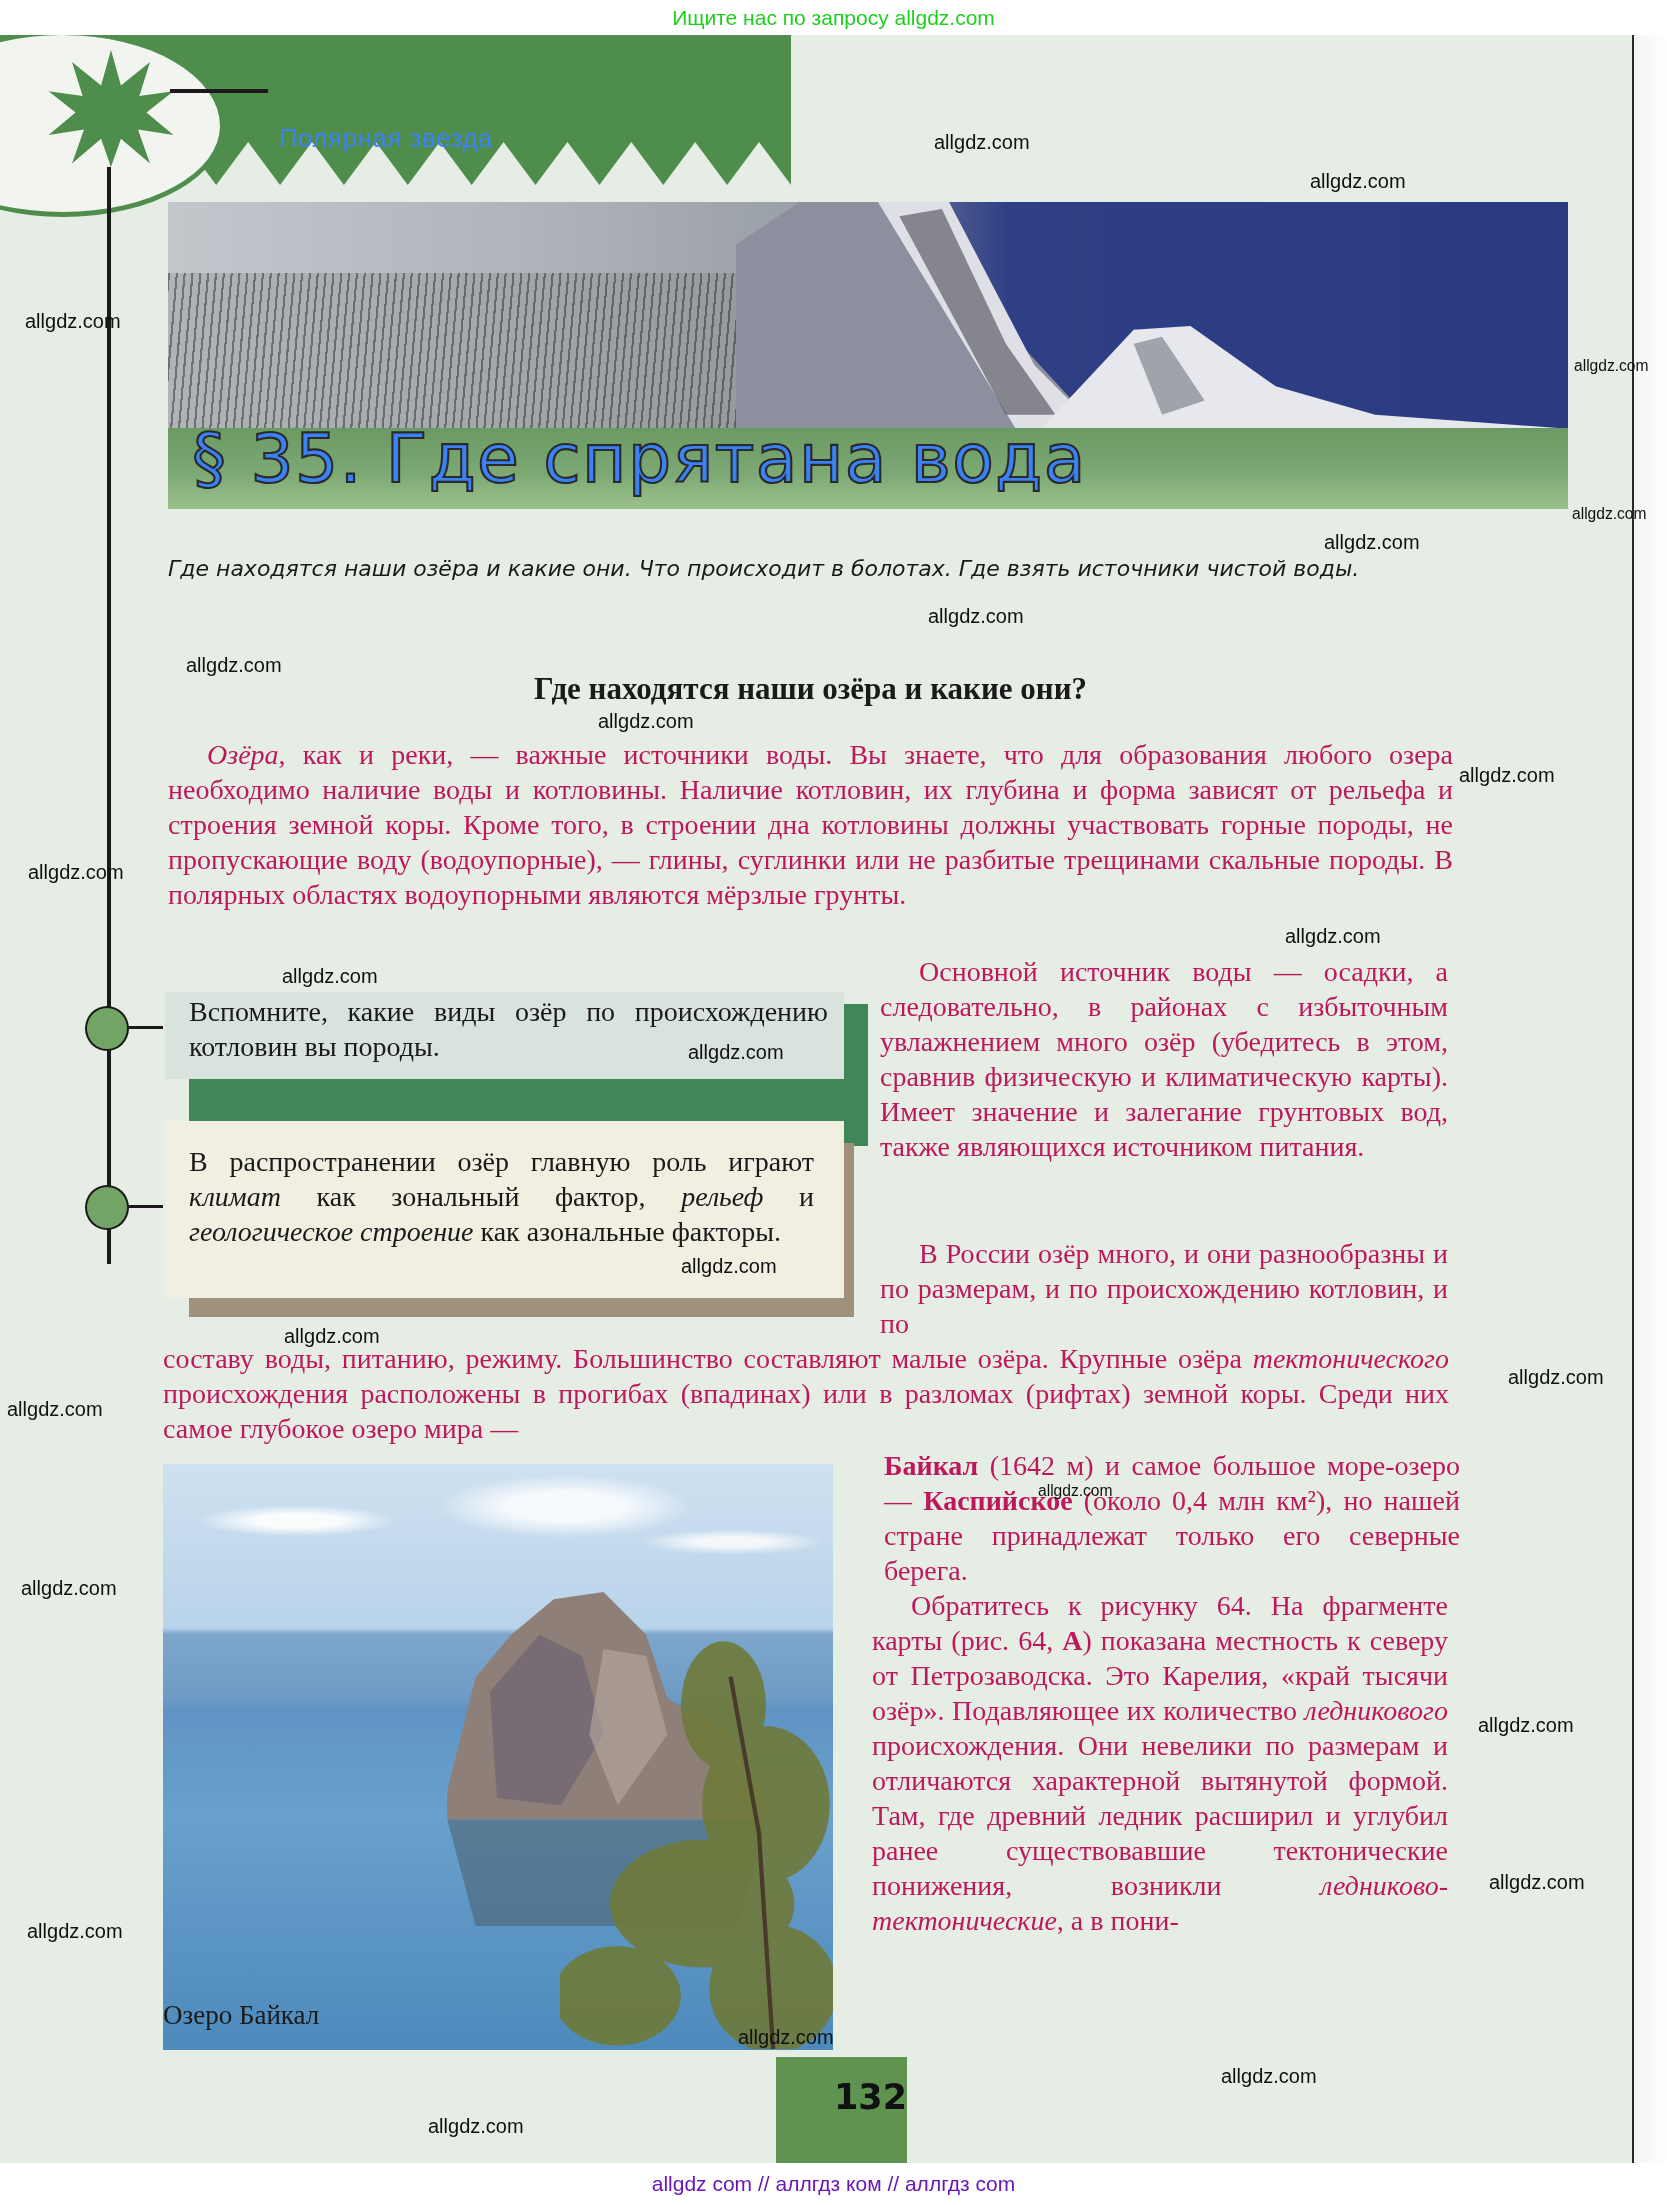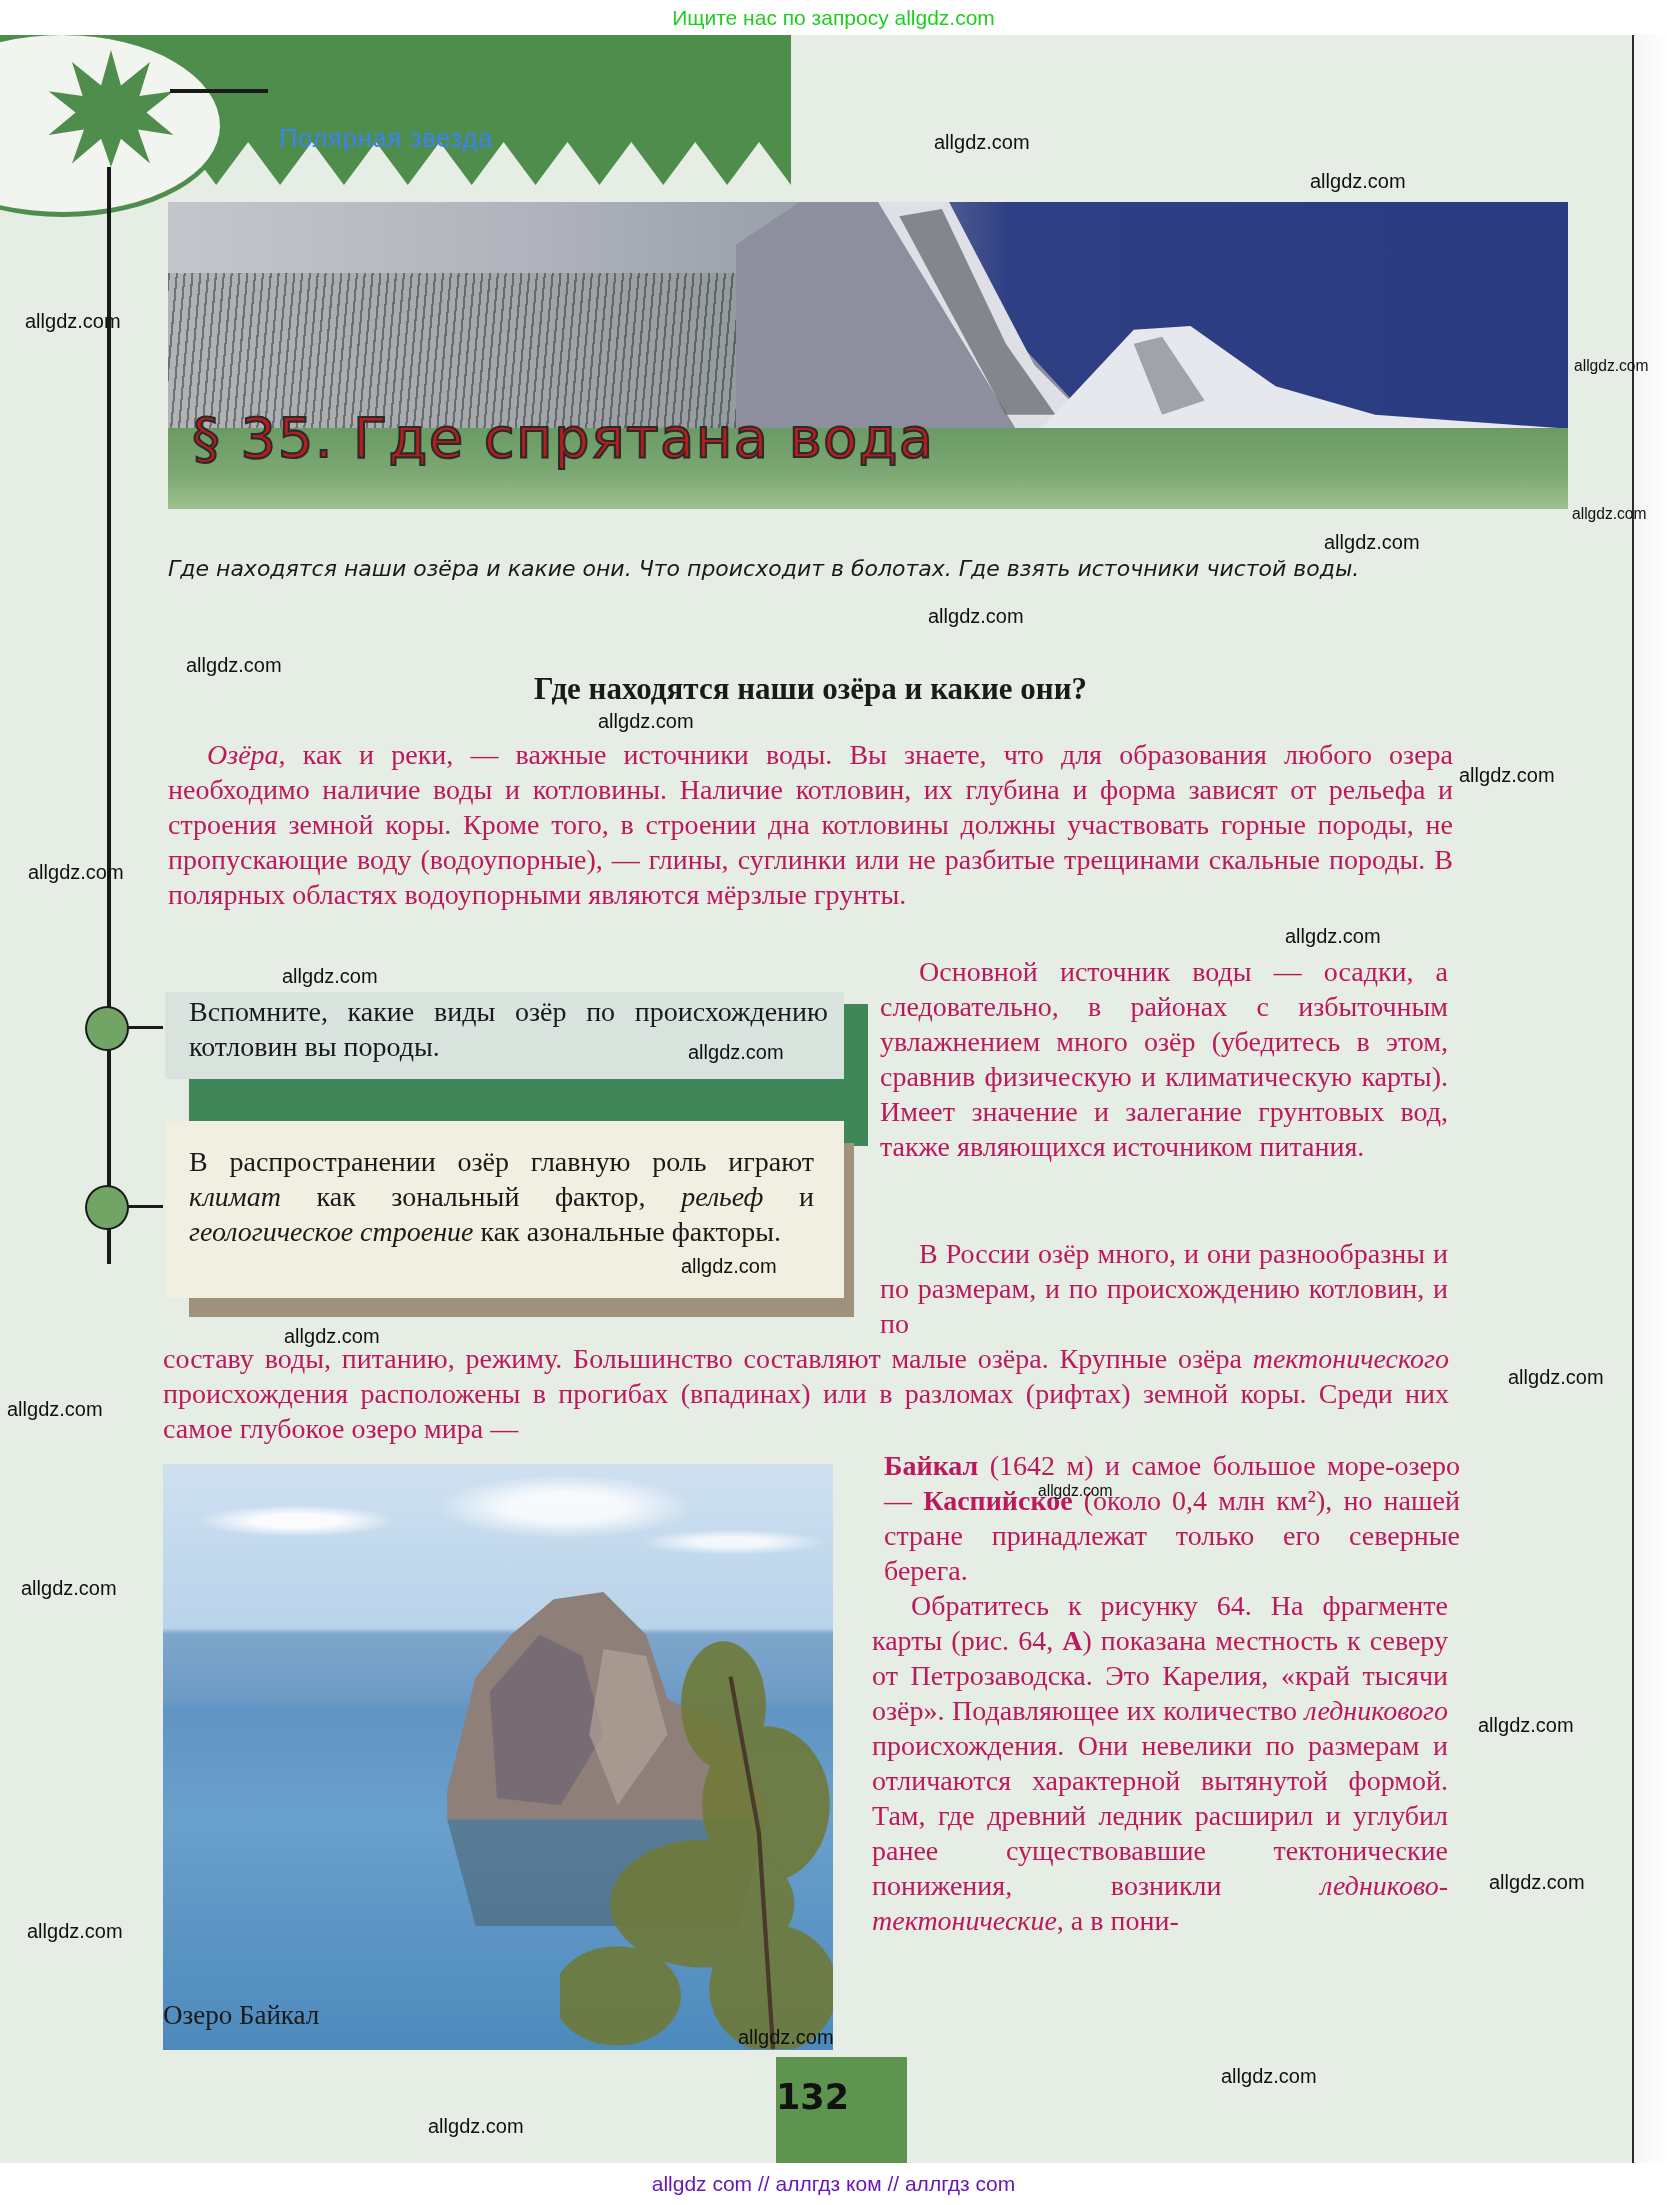--- a/index.html
+++ b/index.html
@@ -61,22 +61,22 @@
   .hero-reeds {
     position: absolute; left: 0; top: 71px; width: 710px; height: 156px;
     background: repeating-linear-gradient(95deg, rgba(40,45,40,0.55) 0 2.1px, rgba(120,125,120,0.25) 2.1px 7.8px);
   }
   .hero-mountain { position: absolute; left: 568px; top: 0; width: 833px; height: 234px; }
   .hero-band {
     position: absolute; left: 0; top: 226px; width: 1400px; height: 82px;
     background: linear-gradient(to bottom, #6b9a63 0%, #7ca873 55%, #9dc28e 100%);
   }
   .hero-title {
-    position: absolute; left: 192px; top: 405px;
-    font-family: "DejaVu Sans", sans-serif; font-size: 56px; color: #b91c1c;
+    position: absolute; left: 192px; top: 419px;
+    font-family: "DejaVu Sans", sans-serif; font-size: 68px; color: #3b82f6;
     -webkit-text-stroke: 2.1px #2a2a2a; letter-spacing: 1.4px; white-space: nowrap;
   }
   .lead {
     position: absolute; left: 168px; top: 550px; width: 1285px;
     font-family: "DejaVu Sans", sans-serif; font-style: italic; font-size: 22px;
     line-height: 38px; color: #1a1a1a;
   }
   .h2 {
     position: absolute; left: 168px; top: 671px; width: 1285px; text-align: center;
     font-family: "Liberation Serif", serif; font-weight: bold; font-size: 31px; color: #1a1a1a;
@@ -113,21 +113,21 @@
   .photo-rock { position: absolute; left: 270px; top: 128px; width: 341px; height: 334px; }
   .photo-tree { position: absolute; left: 397px; top: 156px; width: 273px; height: 429px; }
   .caption {
     position: absolute; left: 163px; top: 2000px; font-size: 27px; color: #1a1a1a;
   }
   .page-number-tab {
     position: absolute; left: 776px; top: 2057px; width: 131px; height: 106px;
     background: #5e9450;
   }
   .page-number {
-    position: absolute; left: 776px; top: 2077px; width: 131px; text-align: left;
+    position: absolute; left: 776px; top: 2077px; width: 131px; text-align: right;
     font-family: "DejaVu Sans", sans-serif; font-weight: bold; font-size: 35px; color: #111;
   }
   .bottom-banner {
     position: absolute; left: 0; top: 2163px; width: 1667px; height: 42px; background: #ffffff;
     text-align: center; font-family: "Liberation Sans", sans-serif; font-size: 21px; line-height: 42px;
     color: #6a17b8;
   }
   .wm {
     position: absolute; font-family: "Liberation Sans", sans-serif; font-size: 20px; color: #111;
     white-space: nowrap;

